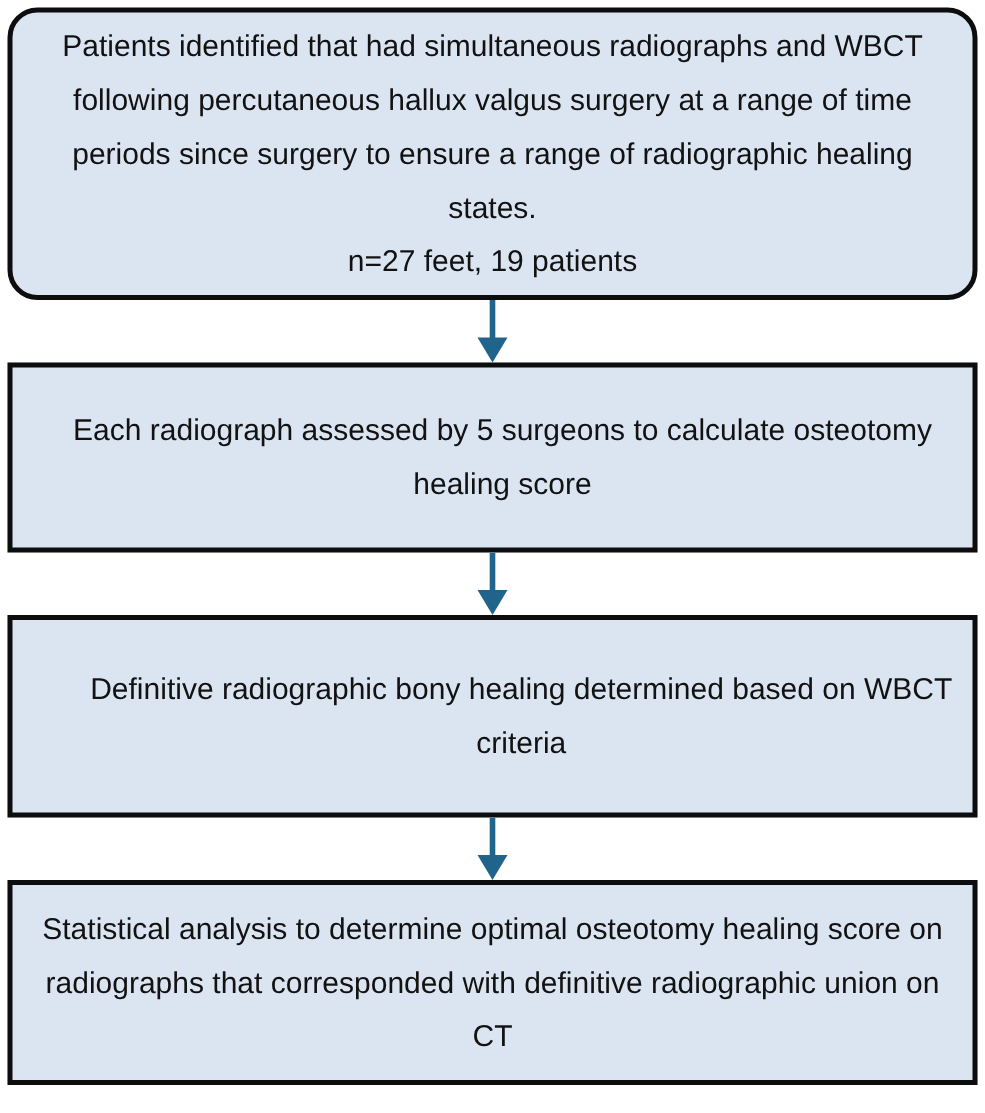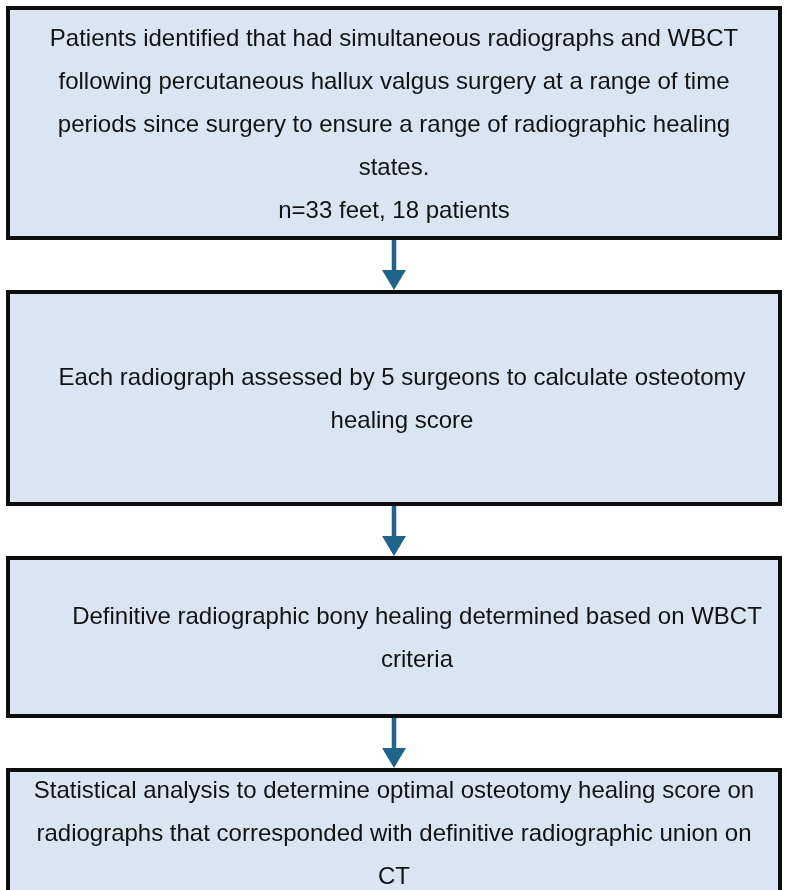--- a/index.html
+++ b/index.html
@@ -31,43 +31,43 @@
     display:flex;
     flex-direction:column;
     justify-content:center;
     align-items:center;
     text-align:center;
     color:var(--text);
     font-size:24px;
     line-height:43px;
     flex:0 0 auto;
   }
-  .box-1{ height:234px; }
-  .box-2{ height:216px;padding-left:16px; }
+  .box-1{ height:234px;border-radius:24px; }
+  .box-2{ height:152px;padding-left:16px; }
   .box-3{ height:162px;align-items:flex-end; }
-  .box-4{ height:128px; }
+  .box-4{ height:164px; }
   .box-text{ max-width:722px; }
   .arrow{
     height:50px;
     flex:0 0 auto;
     display:flex;
     justify-content:center;
     align-items:flex-start;
     color:var(--arrow);
   }
   .arrow svg{ display:block; }
 </style>
 </head>
 <body>
 
 <div class="flowchart">
 
   <div class="box box-1">
     <div class="box-text">Patients identified that had simultaneous radiographs and WBCT following percutaneous hallux valgus surgery at a range of time periods since surgery to ensure a range of radiographic healing states.</div>
-    <div class="box-text">n=33 feet, 18 patients</div>
+    <div class="box-text">n=27 feet, 19 patients</div>
   </div>
 
   <div class="arrow">
     <svg width="26" height="50" viewBox="0 0 26 50" xmlns="http://www.w3.org/2000/svg" aria-hidden="true">
       <line x1="13" y1="0" x2="13" y2="33" stroke="currentColor" stroke-width="4.5"></line>
       <polygon points="1,30 25,30 13,50" fill="currentColor"></polygon>
     </svg>
   </div>
 
   <div class="box box-2">

